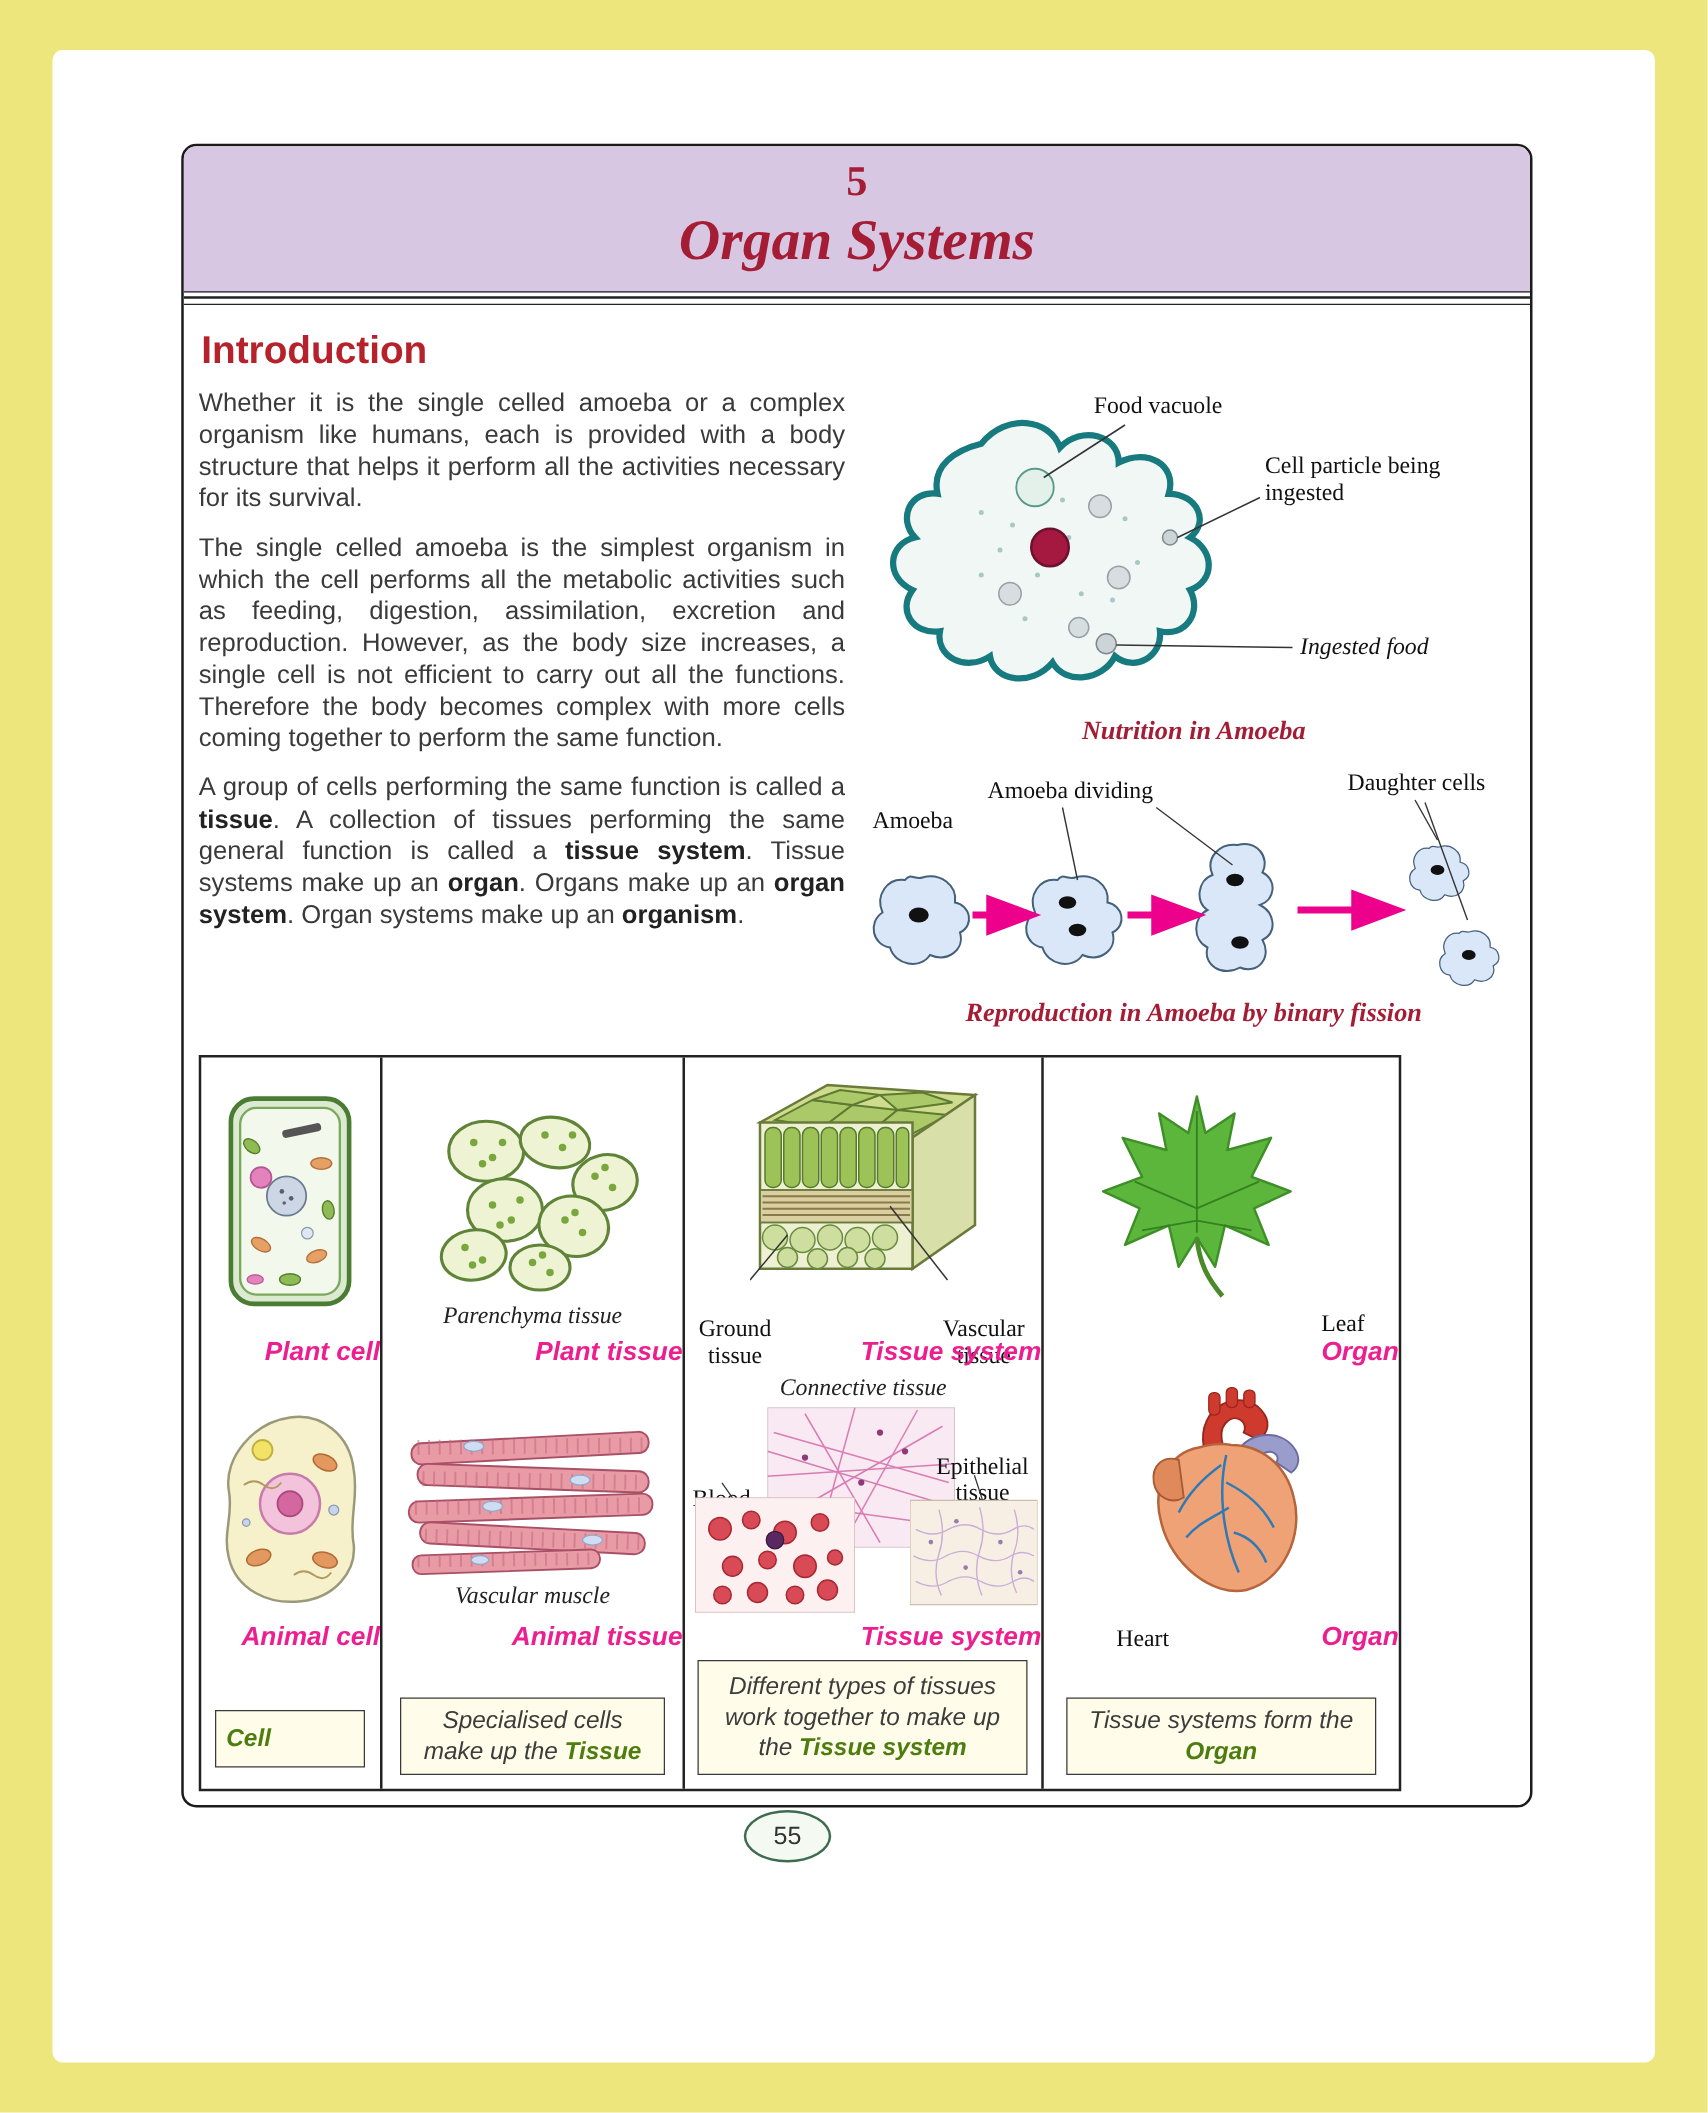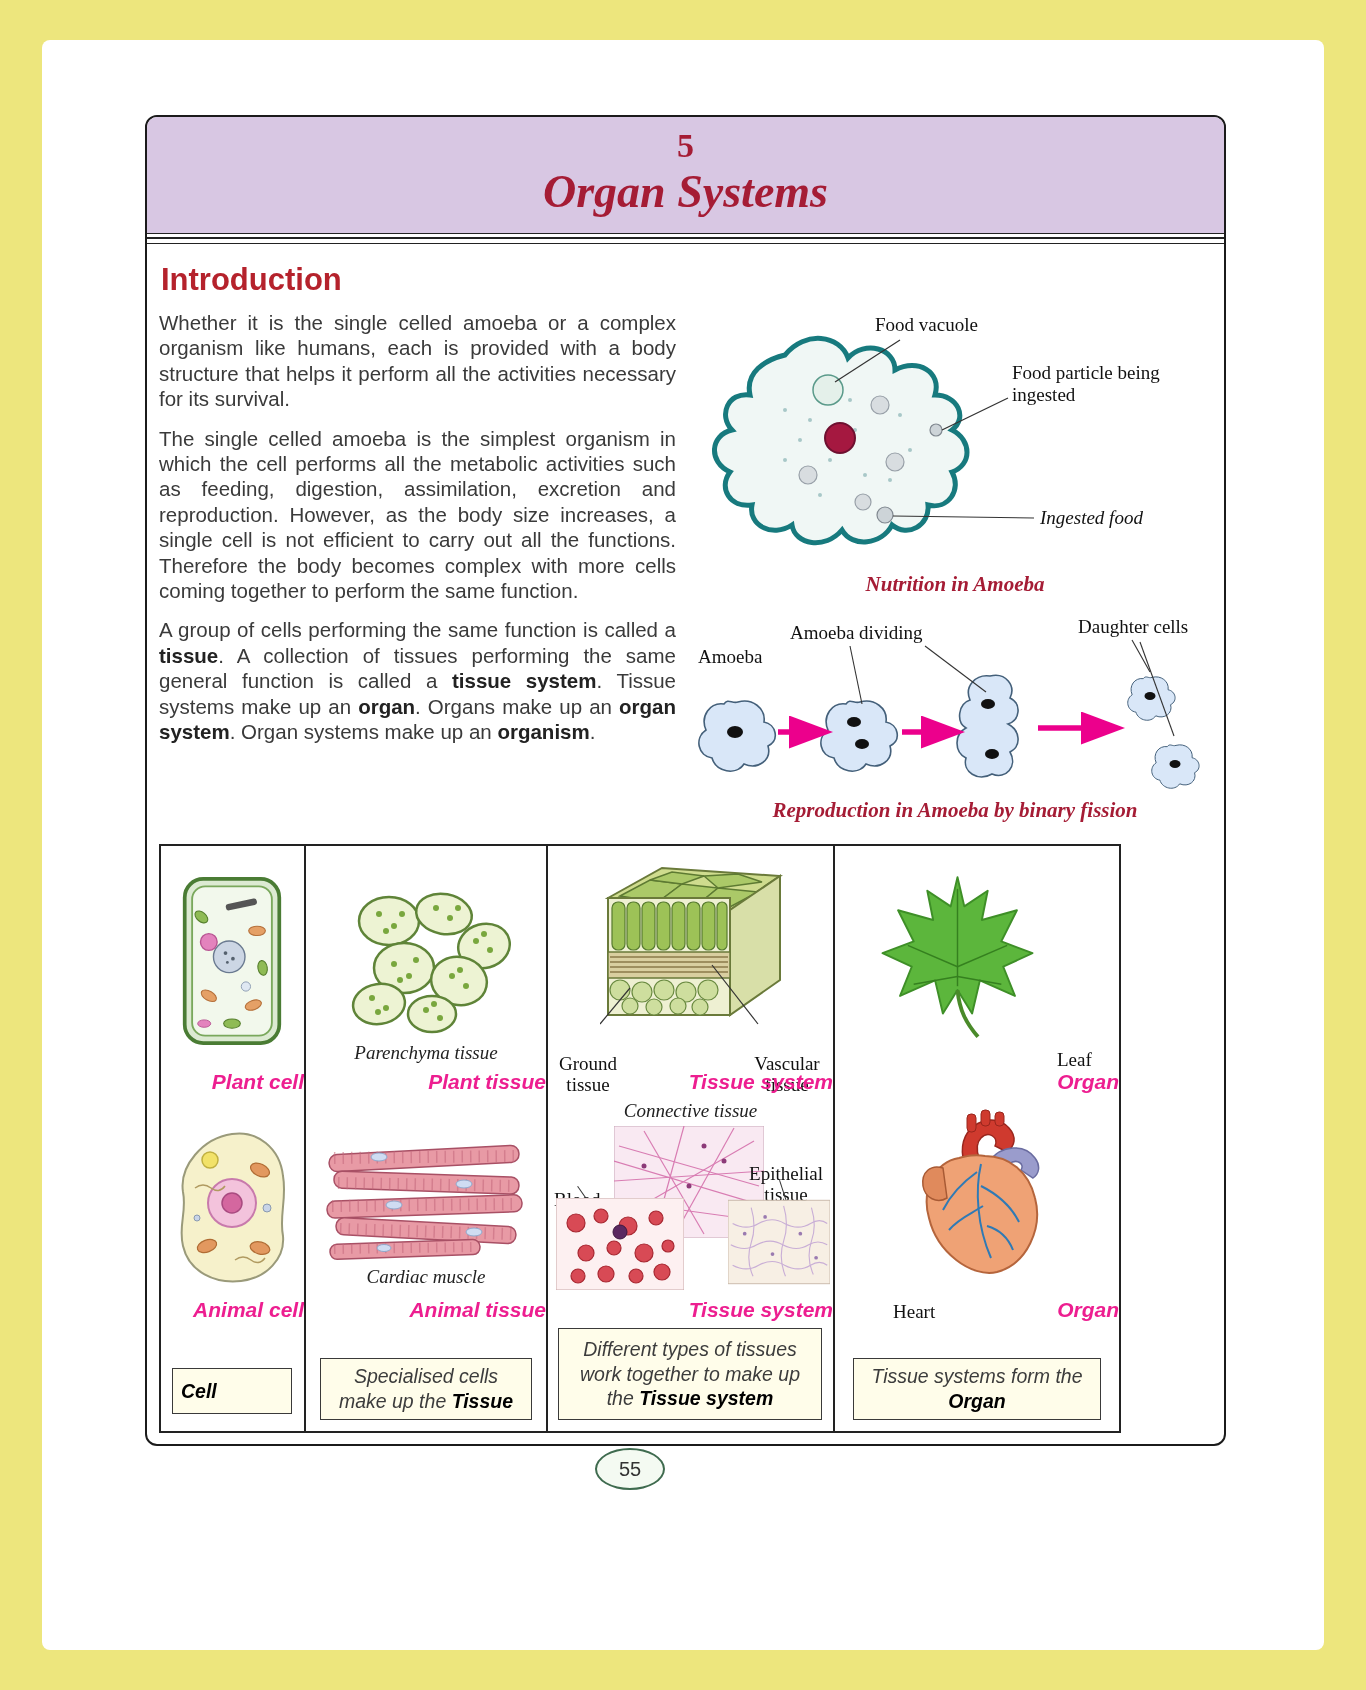--- a/index.html
+++ b/index.html
@@ -76,21 +76,21 @@
   .slabel{
     position:absolute;font-family:"Liberation Serif",serif;
     font-size:19px;color:#111;line-height:1.12;text-align:center;margin-top:27px;
   }
   .sumbox{
     position:absolute;border:1.5px solid #3a3a3a;background:#fffdea;
     font-style:italic;font-size:19.5px;color:#3c3c3c;text-align:center;
     display:flex;align-items:center;
     padding:4px 8px;box-sizing:border-box;line-height:1.28;
   }
-  .kw{color:#000000;font-weight:bold;}
+  .kw{color:#4d7c0f;font-weight:bold;}
   .ptr{position:absolute;background:#333;height:1.3px;transform-origin:0 0;}
   .imgbox{position:absolute;}
   .pagenum{
     position:absolute;left:553px;top:1408px;width:66px;height:38px;
     border:2px solid #3f6b4f;border-radius:50%;background:#f4faf2;
     display:flex;align-items:center;justify-content:center;
     font-size:20px;color:#333;
   }
 </style>
 </head>
@@ -150,21 +150,21 @@
               </g>
               <circle cx="195" cy="205" r="8" fill="#cdd4d8" stroke="#808890" stroke-width="1.2"></circle>
               <circle cx="246" cy="120" r="6" fill="#cdd4d8" stroke="#808890" stroke-width="1.2"></circle>
               <g stroke="#333" stroke-width="1.2">
                 <line x1="210" y1="30" x2="145" y2="72"></line>
                 <line x1="318" y1="88" x2="252" y2="120"></line>
                 <line x1="344" y1="208" x2="203" y2="206"></line>
               </g>
             </svg>
             <span class="flabel" style="left:185px;top:4px;">Food vacuole</span>
-            <span class="flabel" style="left:322px;top:52px;width:180px;">Food particle being ingested</span>
+            <span class="flabel" style="left:322px;top:52px;width:180px;">Cell particle being ingested</span>
             <span class="flabel" style="left:350px;top:197px;font-style:italic;">Ingested food</span>
             <div class="figcap" style="top:262px;">Nutrition in Amoeba</div>
           </div>
 
           <div class="fig fig2">
             <svg class="art" width="530" height="214" viewBox="0 0 530 214">
               <defs>
                 <path id="am-blob" d="M0,-30 C14,-34 28,-24 26,-10 C38,-8 42,8 30,14 C34,28 20,38 6,32
                                       C-2,44 -22,40 -26,26 C-40,24 -44,6 -32,-2 C-38,-16 -28,-30 -14,-28
                                       C-10,-34 -6,-28 0,-30 Z"></path>
@@ -311,21 +311,21 @@
               <line x1="10" y1="107" x2="152" y2="105" stroke-width="10" stroke-dasharray="1.5,7"></line>
             </g>
             <g fill="#cfdcf2" stroke="#8fa8cc" stroke-width="1">
               <ellipse cx="55" cy="15" rx="8" ry="4"></ellipse>
               <ellipse cx="140" cy="42" rx="8" ry="4"></ellipse>
               <ellipse cx="70" cy="63" rx="8" ry="4"></ellipse>
               <ellipse cx="150" cy="90" rx="8" ry="4"></ellipse>
               <ellipse cx="60" cy="106" rx="7" ry="3.5"></ellipse>
             </g>
           </svg>
-          <div class="icaption" style="top:420px;">Cardiac muscle</div>
+          <div class="icaption" style="top:420px;">Vascular muscle</div>
           <div class="pinklabel" style="top:452px;">Animal tissue</div>
 
           <div class="sumbox" style="left:14px;top:512px;width:212px;height:62px;">
             <div>
               <span>Specialised cells make up the </span><span class="kw">Tissue</span>
             </div>
           </div>
         </div>
 
         <div class="gcol c3">

